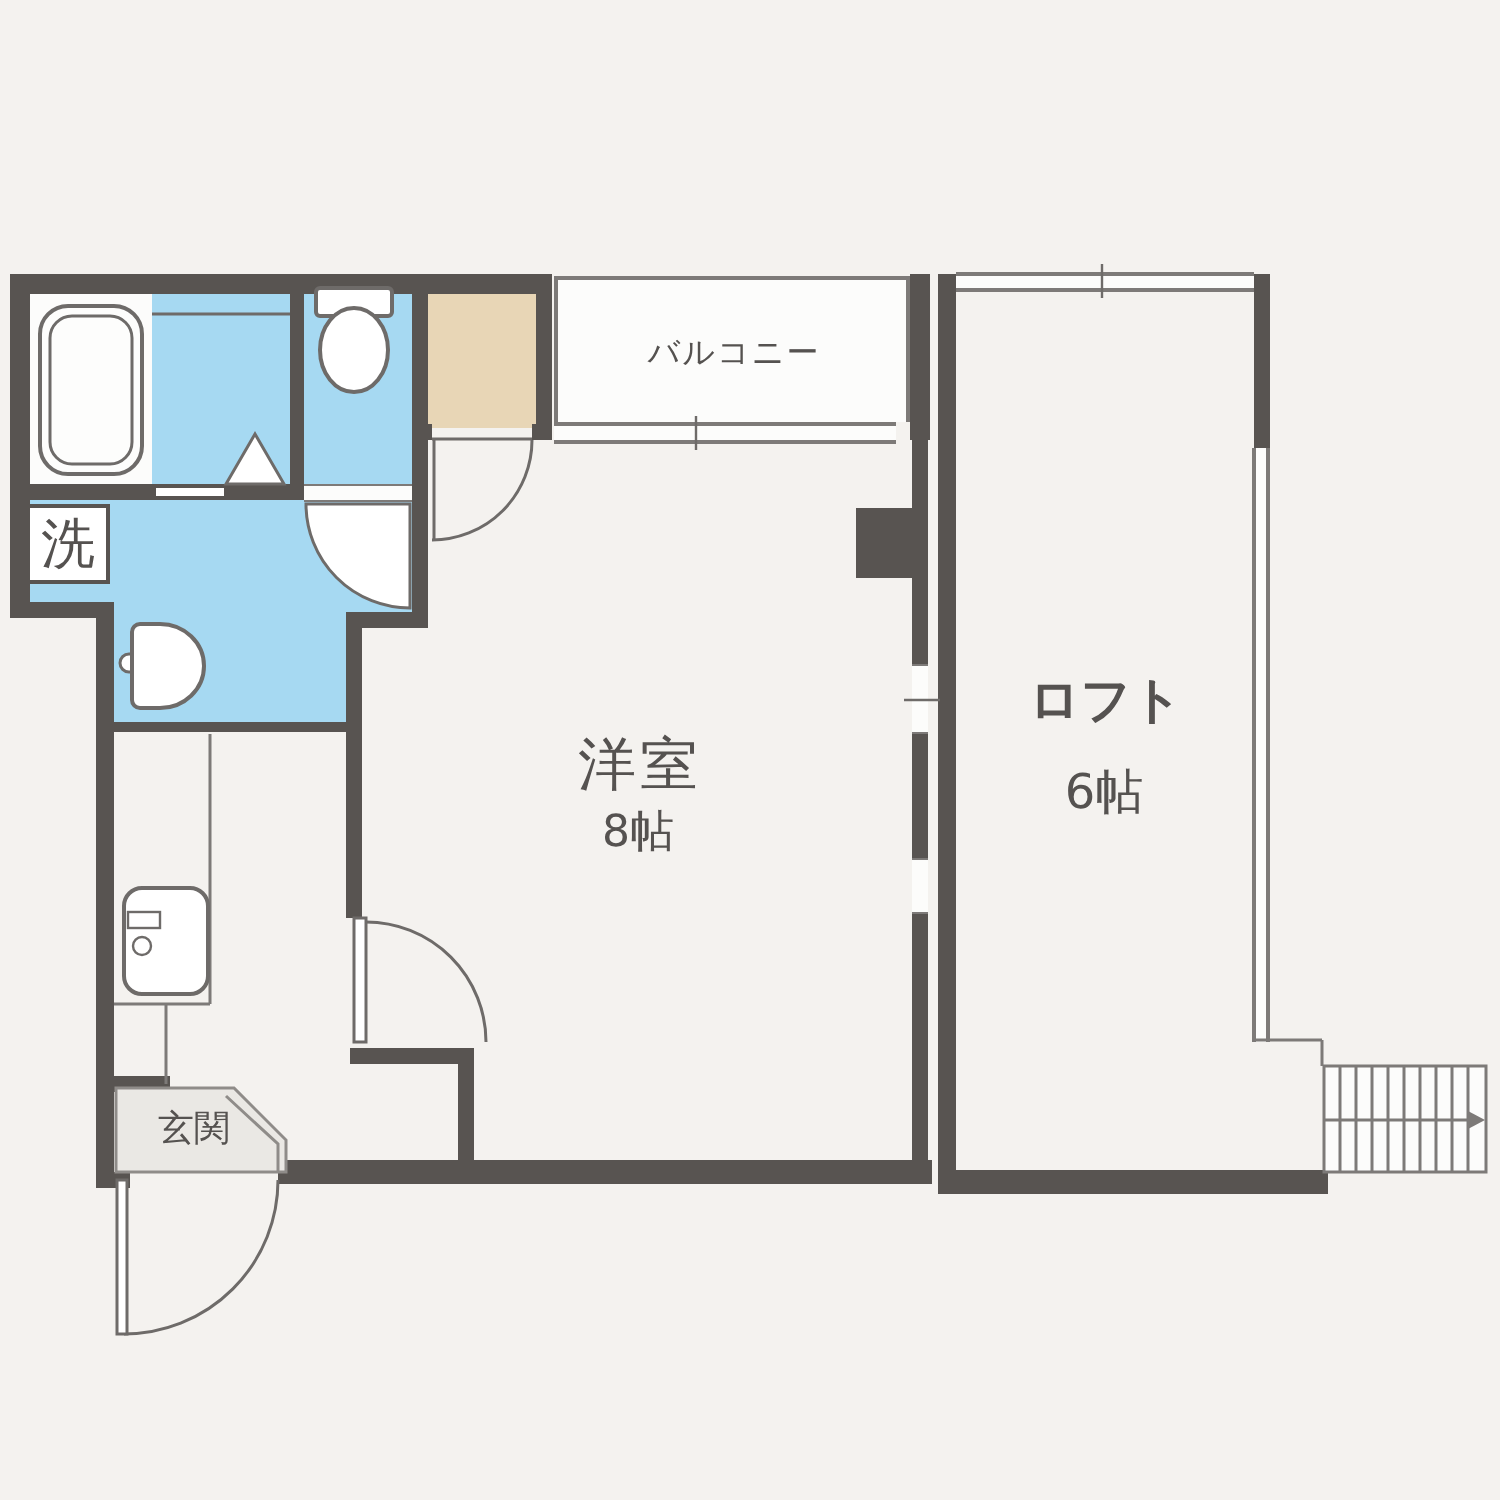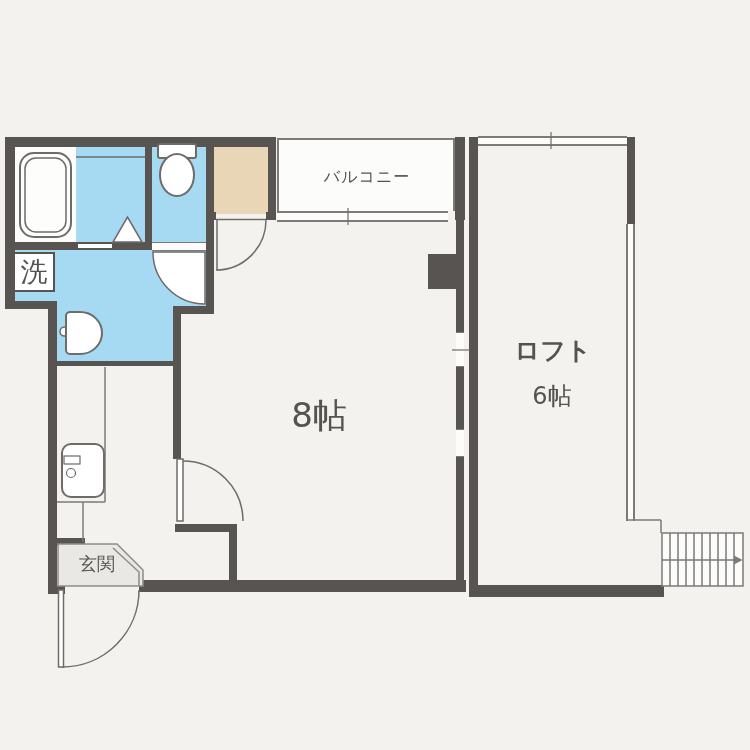--- a/index.html
+++ b/index.html
@@ -156,21 +156,22 @@
     </g>
 
     <g stroke="#6e6b69" stroke-width="1.2">
       <line x1="348" y1="184" x2="348" y2="201"></line>
       <line x1="551" y1="108" x2="551" y2="125"></line>
       <line x1="452" y1="326" x2="470" y2="326"></line>
     </g>
   </svg>
 
   <div class="label" style="left:367px;top:153px;font-size:16px;letter-spacing:1px;">バルコニー</div>
-  <div class="label" style="left:319px;top:392px;font-size:34px;">8帖</div>
+  <div class="label" style="left:320px;top:359px;font-size:29px;letter-spacing:2px;">洋室</div>
+  <div class="label" style="left:319px;top:392px;font-size:22px;">8帖</div>
   <div class="label" style="left:553px;top:326px;font-size:25px;font-weight:bold;">ロフト</div>
   <div class="label" style="left:552px;top:372px;font-size:24px;">6帖</div>
   <div class="label" style="left:97px;top:540px;font-size:18px;">玄関</div>
   <div class="laundry-box" style="left:13px;top:228px;width:42px;height:40px;font-size:27px;">
     <span>洗</span>
   </div>
 
 </div>
 
 </body></html>

